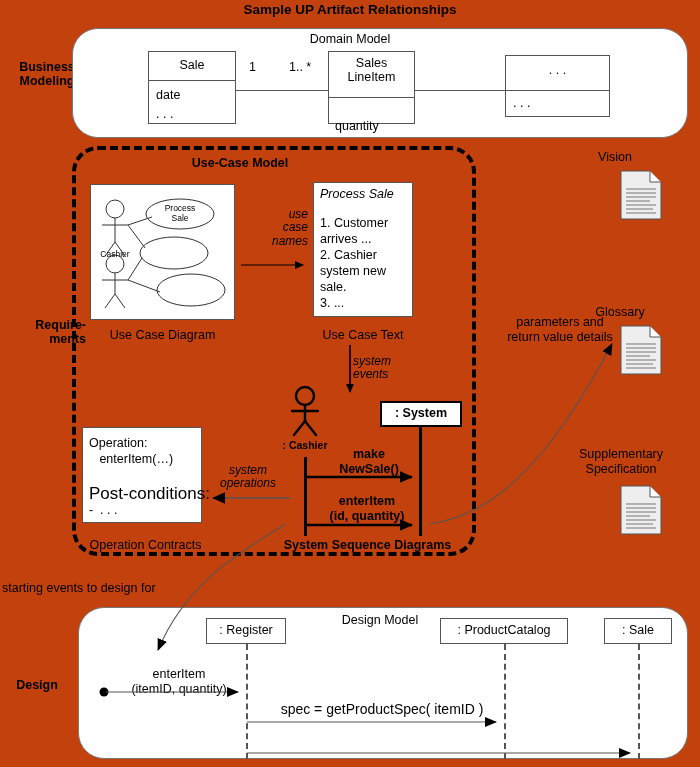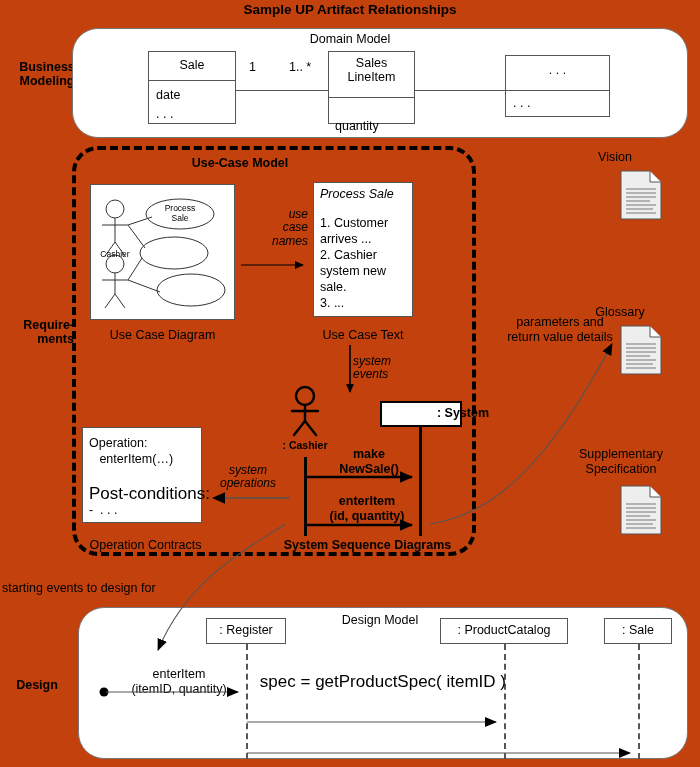--- a/index.html
+++ b/index.html
@@ -35,21 +35,21 @@
 </style>
 </head>
 <body>
 
 <div id="page">
 
   <div class="t b ctr" style="left:0;top:2px;width:700px;font-size:13.5px;">Sample UP Artifact Relationships</div>
 
   <div class="t b ctr" style="left:0;top:60px;width:74px;font-size:12.5px;margin-left:10px;">Business
 Modeling</div>
-  <div class="t b ctr" style="left:0;top:318px;width:74px;font-size:12.5px;text-align:right;">Require-
+  <div class="t b ctr" style="left:12px;top:318px;width:74px;font-size:12.5px;text-align:right;">Require-
 ments</div>
   <div class="t b ctr" style="left:0;top:678px;width:74px;font-size:12.5px;">Design</div>
 
   <div class="roundbox" style="left:72px;top:28px;width:616px;height:110px;"></div>
 
   <div class="t ctr" style="left:250px;top:32px;width:200px;font-size:12.5px;">Domain Model</div>
 
   <div class="hline" style="left:236px;top:90px;width:92px;"></div>
   <div class="hline" style="left:415px;top:90px;width:90px;"></div>
 
@@ -131,21 +131,21 @@
       <circle cx="22" cy="11" r="9"></circle>
       <line x1="22" y1="20" x2="22" y2="36"></line>
       <line x1="9" y1="26" x2="35" y2="26"></line>
       <line x1="22" y1="36" x2="11" y2="50"></line>
       <line x1="22" y1="36" x2="33" y2="50"></line>
     </g>
   </svg>
   <div class="t b ctr" style="left:265px;top:440px;width:80px;font-size:10.5px;">: Cashier</div>
 
   <div class="boxthick" style="left:380px;top:401px;width:82px;height:26px;"></div>
-  <div class="t b ctr" style="left:380px;top:406px;width:82px;font-size:12.5px;padding-left:42px;">: System</div>
+  <div class="t b ctr" style="left:380px;top:406px;width:82px;font-size:12.5px;">: System</div>
 
   <div class="thickbar" style="left:304px;top:457px;height:79px;"></div>
   <div class="thickbar" style="left:419px;top:427px;height:109px;"></div>
 
   <div class="t b ctr" style="left:316px;top:447px;width:106px;font-size:12.5px;line-height:1.18;">make
 NewSale()</div>
   <div class="t b ctr" style="left:308px;top:494px;width:118px;font-size:12.5px;line-height:1.18;">enterItem
 (id, quantity)</div>
 
   <div class="t b ctr" style="left:255px;top:538px;width:225px;font-size:12.5px;">System Sequence Diagrams</div>
@@ -221,21 +221,21 @@
   <div class="box" style="left:440px;top:618px;width:128px;height:26px;"></div>
   <div class="t ctr" style="left:440px;top:623px;width:128px;font-size:12.5px;">: ProductCatalog</div>
   <div class="lifeline" style="left:504px;top:644px;height:115px;"></div>
 
   <div class="box" style="left:604px;top:618px;width:68px;height:26px;"></div>
   <div class="t ctr" style="left:604px;top:623px;width:68px;font-size:12.5px;">: Sale</div>
   <div class="lifeline" style="left:638px;top:644px;height:115px;"></div>
 
   <div class="t ctr" style="left:114px;top:667px;width:130px;font-size:12.5px;line-height:1.2;">enterItem
 (itemID, quantity)</div>
-  <div class="t ctr" style="left:258px;top:672px;width:248px;font-size:17px;text-align:right;">spec = getProductSpec( itemID )</div>
+  <div class="t ctr" style="left:258px;top:702px;width:248px;font-size:14px;">spec = getProductSpec( itemID )</div>
 
   <svg class="full" viewBox="0 0 700 767">
     <defs>
       <marker id="ahThin" markerWidth="9" markerHeight="9" refX="8" refY="4.5" orient="auto" markerUnits="userSpaceOnUse">
         <path d="M0,0.6 L9,4.5 L0,8.4 z" fill="#000"></path>
       </marker>
       <marker id="ahThick" markerWidth="13" markerHeight="13" refX="12" refY="6.5" orient="auto" markerUnits="userSpaceOnUse">
         <path d="M0,0.8 L13,6.5 L0,12.2 z" fill="#000"></path>
       </marker>
       <marker id="ahOpen" markerWidth="12" markerHeight="12" refX="11" refY="6" orient="auto" markerUnits="userSpaceOnUse">

